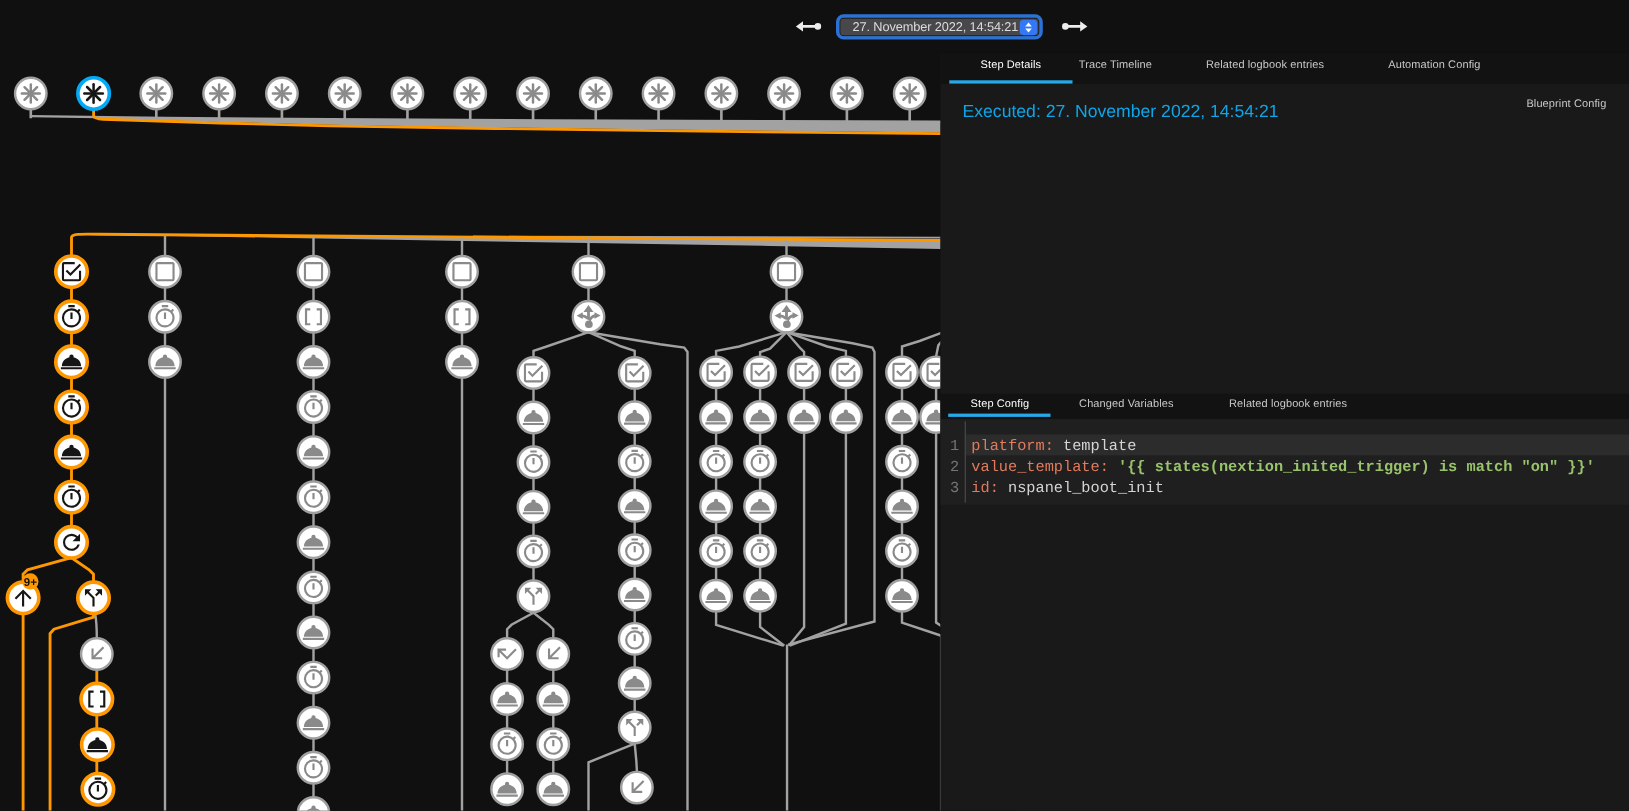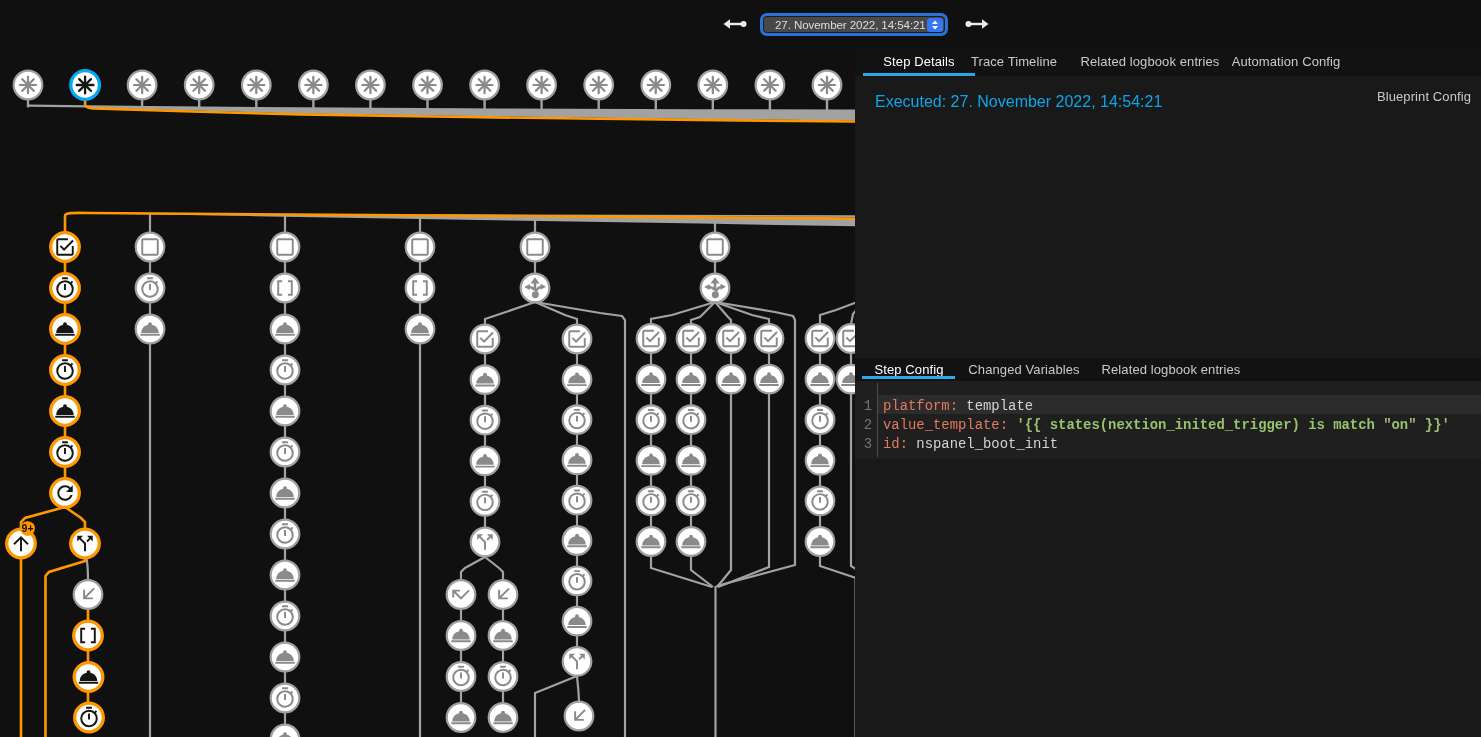--- a/index.html
+++ b/index.html
@@ -1,20 +1,20 @@
 <!DOCTYPE html>
 <html><head><meta charset="utf-8">
 <style>
 * { margin:0; padding:0; box-sizing:border-box; }
 html,body { width:1481px; height:737px; overflow:hidden; background:#101010;
   font-family:"Liberation Sans", sans-serif; }
 #topbar { position:absolute; left:0; top:0; width:1481px; height:48px; background:#101010; }
 #panel { position:absolute; left:855px; top:48px; width:626px; height:689px; background:#191919; }
 .tabbar { position:absolute; left:0; width:626px; background:#121212; }
-.tab { position:absolute; transform:translateX(-50%); font-size:13px; color:#c9c9c9; white-space:nowrap; letter-spacing:0.1px;text-align:center; }
+.tab { position:absolute; transform:translateX(-50%); font-size:10px; color:#c9c9c9; white-space:nowrap; letter-spacing:0.1px;text-align:center; }
 .tab.act { color:#ffffff; }
 .underline { position:absolute; height:3px; background:#29a8e8; }
 #executed { position:absolute; left:20px; top:45px; font-size:16px; color:#0ea5e9; }
 #code { position:absolute; left:0; top:333px; width:626px; height:77.5px; background:#1f1f1f;
   font-family:"Liberation Mono", monospace; font-size:13.9px; line-height:19px; }
 .gut { position:absolute; width:17px; text-align:right; color:#757575; }
 .cl { position:absolute; left:28px; white-space:pre; color:#d4d4d4; }
 .k { color:#e27a5e;margin-top:46px; } .s { color:#99c26d;font-weight:bold; }
 #activeline { position:absolute; left:22.5px; top:14px; width:603.5px; height:18.5px; background:#2c2c2c; }
 #gutsep { position:absolute; left:22px; top:2px; width:1px; height:74px; background:#4c4c4c; }
@@ -370,21 +370,21 @@
     <use href="#ast" transform="translate(758.27,73.36) scale(0.97)" stroke="#8a8a8a" stroke-width="2.3"></use>
     <circle cx="827.0" cy="85.0" r="14.3" fill="#ffffff" stroke="#9f9f9f" stroke-width="2.2"></circle>
     <use href="#ast" transform="translate(815.34,73.36) scale(0.97)" stroke="#8a8a8a" stroke-width="2.3"></use>
   </svg>
 <div id="graphbg" style="position:absolute;left:0;top:48px;width:855px;height:689px;background:#1d1d1d;z-index:-1"></div>
 <div id="panel">
   <div class="tabbar" style="top:0;height:28px;"></div>
   <div class="tab act" style="left:64px;top:6px;">Step Details</div>
   <div class="tab" style="left:159px;top:6px;">Trace Timeline</div>
   <div class="tab" style="left:295px;top:6px;">Related logbook entries</div>
-  <div class="tab" style="left:431px;top:6px;">Automation Config</div>
+  <div class="tab" style="left:449px;top:6px;">Automation Config</div>
   <div class="tab" style="left:569px;top:6px;margin-top:35px;">Blueprint Config</div>
   <div class="underline" style="left:8px;top:25px;width:112px;"></div>
   <div id="executed">Executed: 27. November 2022, 14:54:21</div>
 
   <div class="tabbar" style="top:310px;height:23px;"></div>
   <div class="tab act" style="left:54px;top:314px;">Step Config</div>
   <div class="tab" style="left:169px;top:314px;">Changed Variables</div>
   <div class="tab" style="left:316px;top:314px;">Related logbook entries</div>
   <div class="underline" style="left:7px;top:328px;width:93px;"></div>
 

